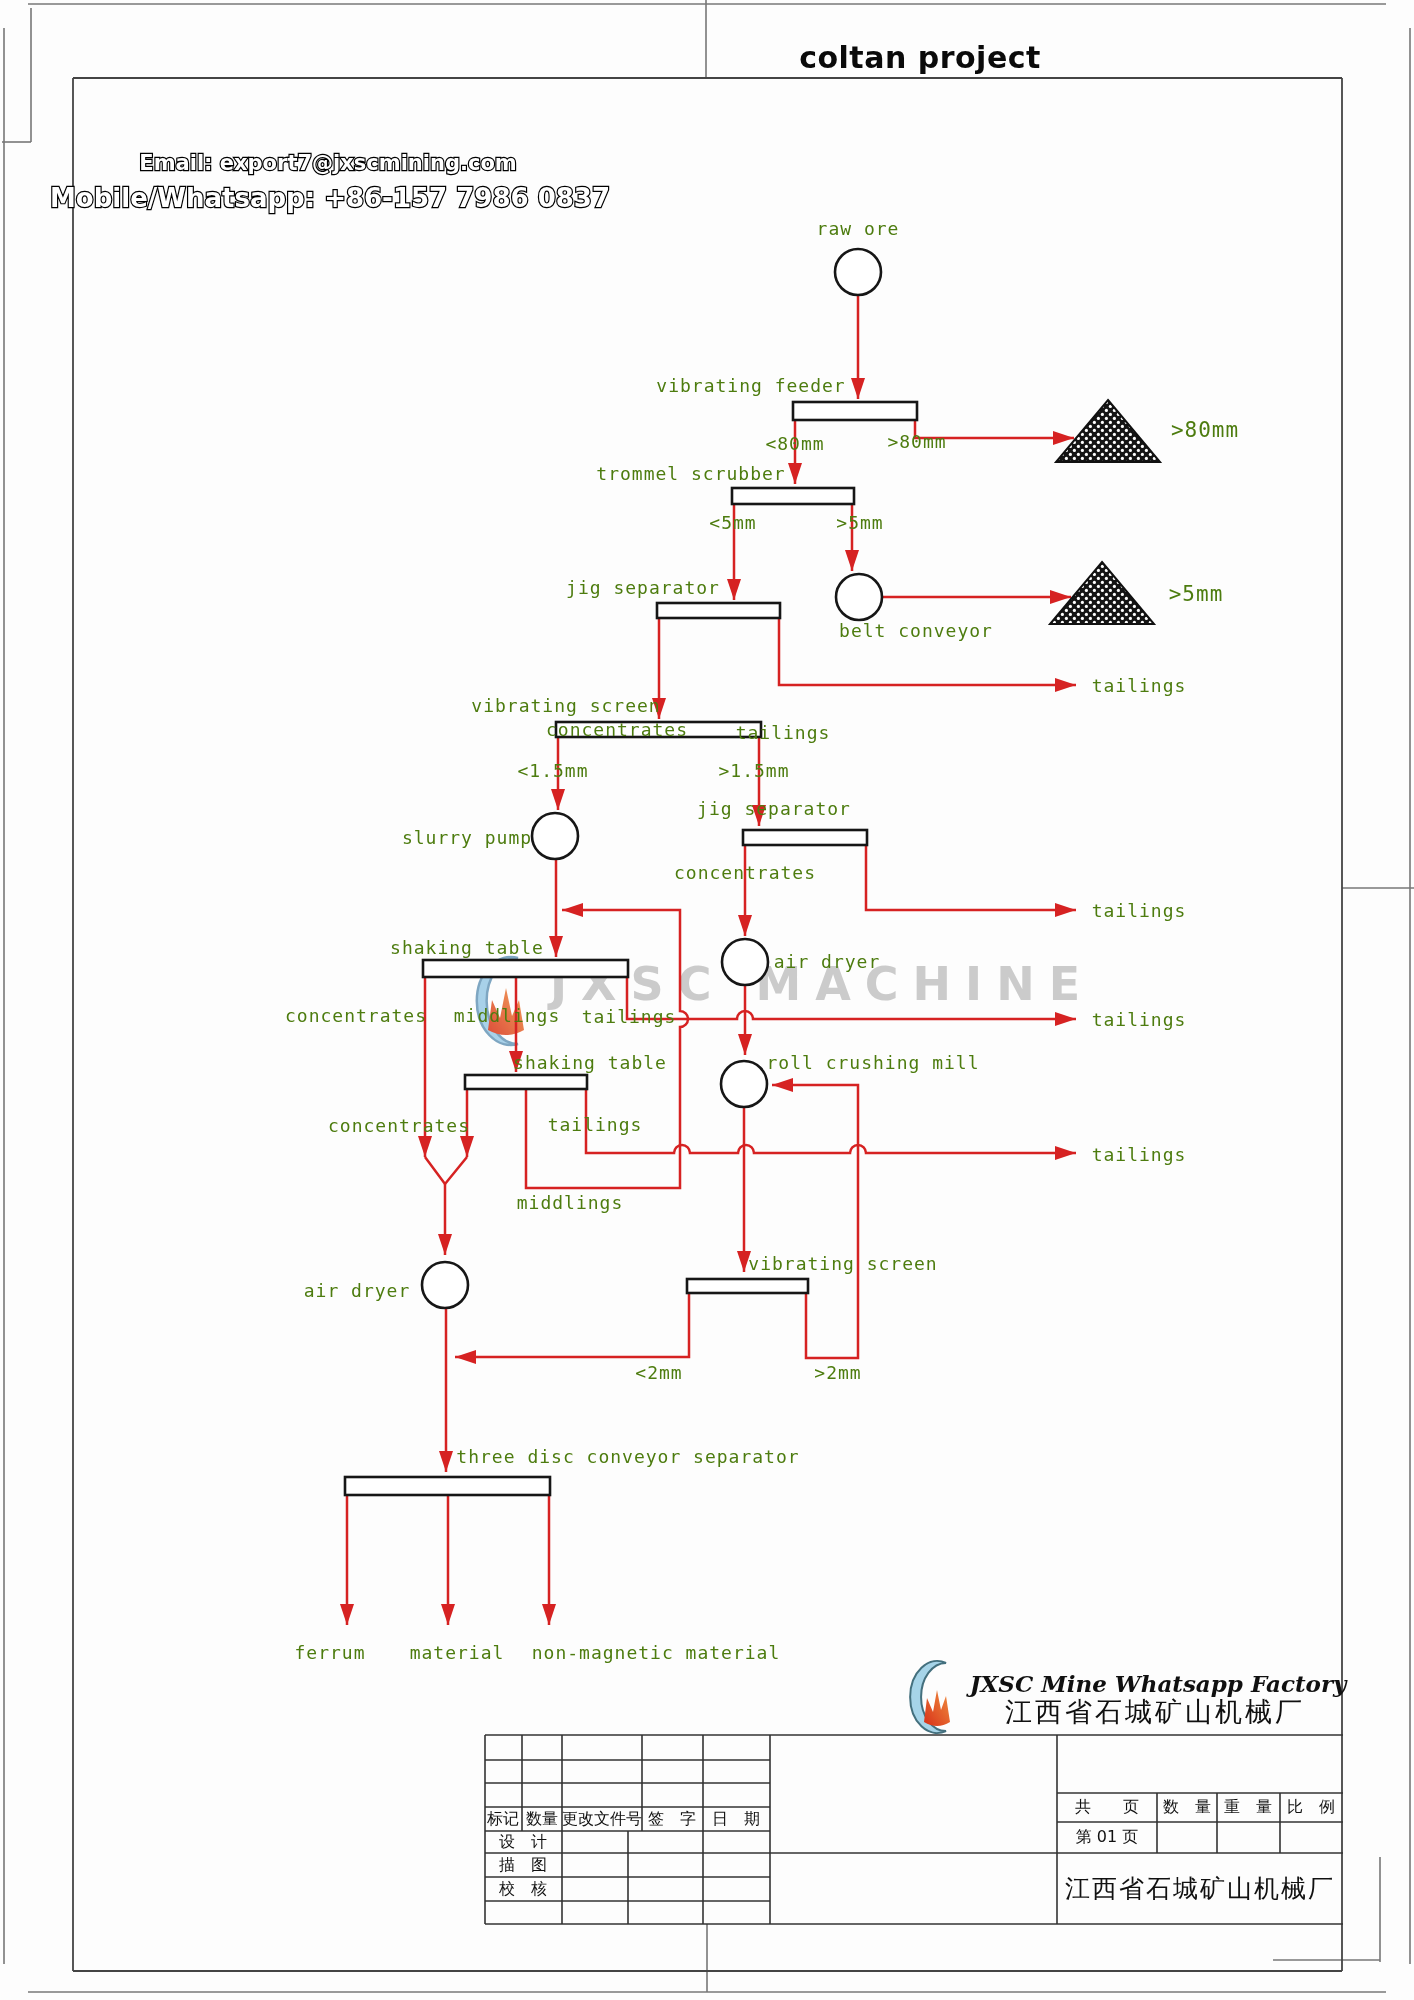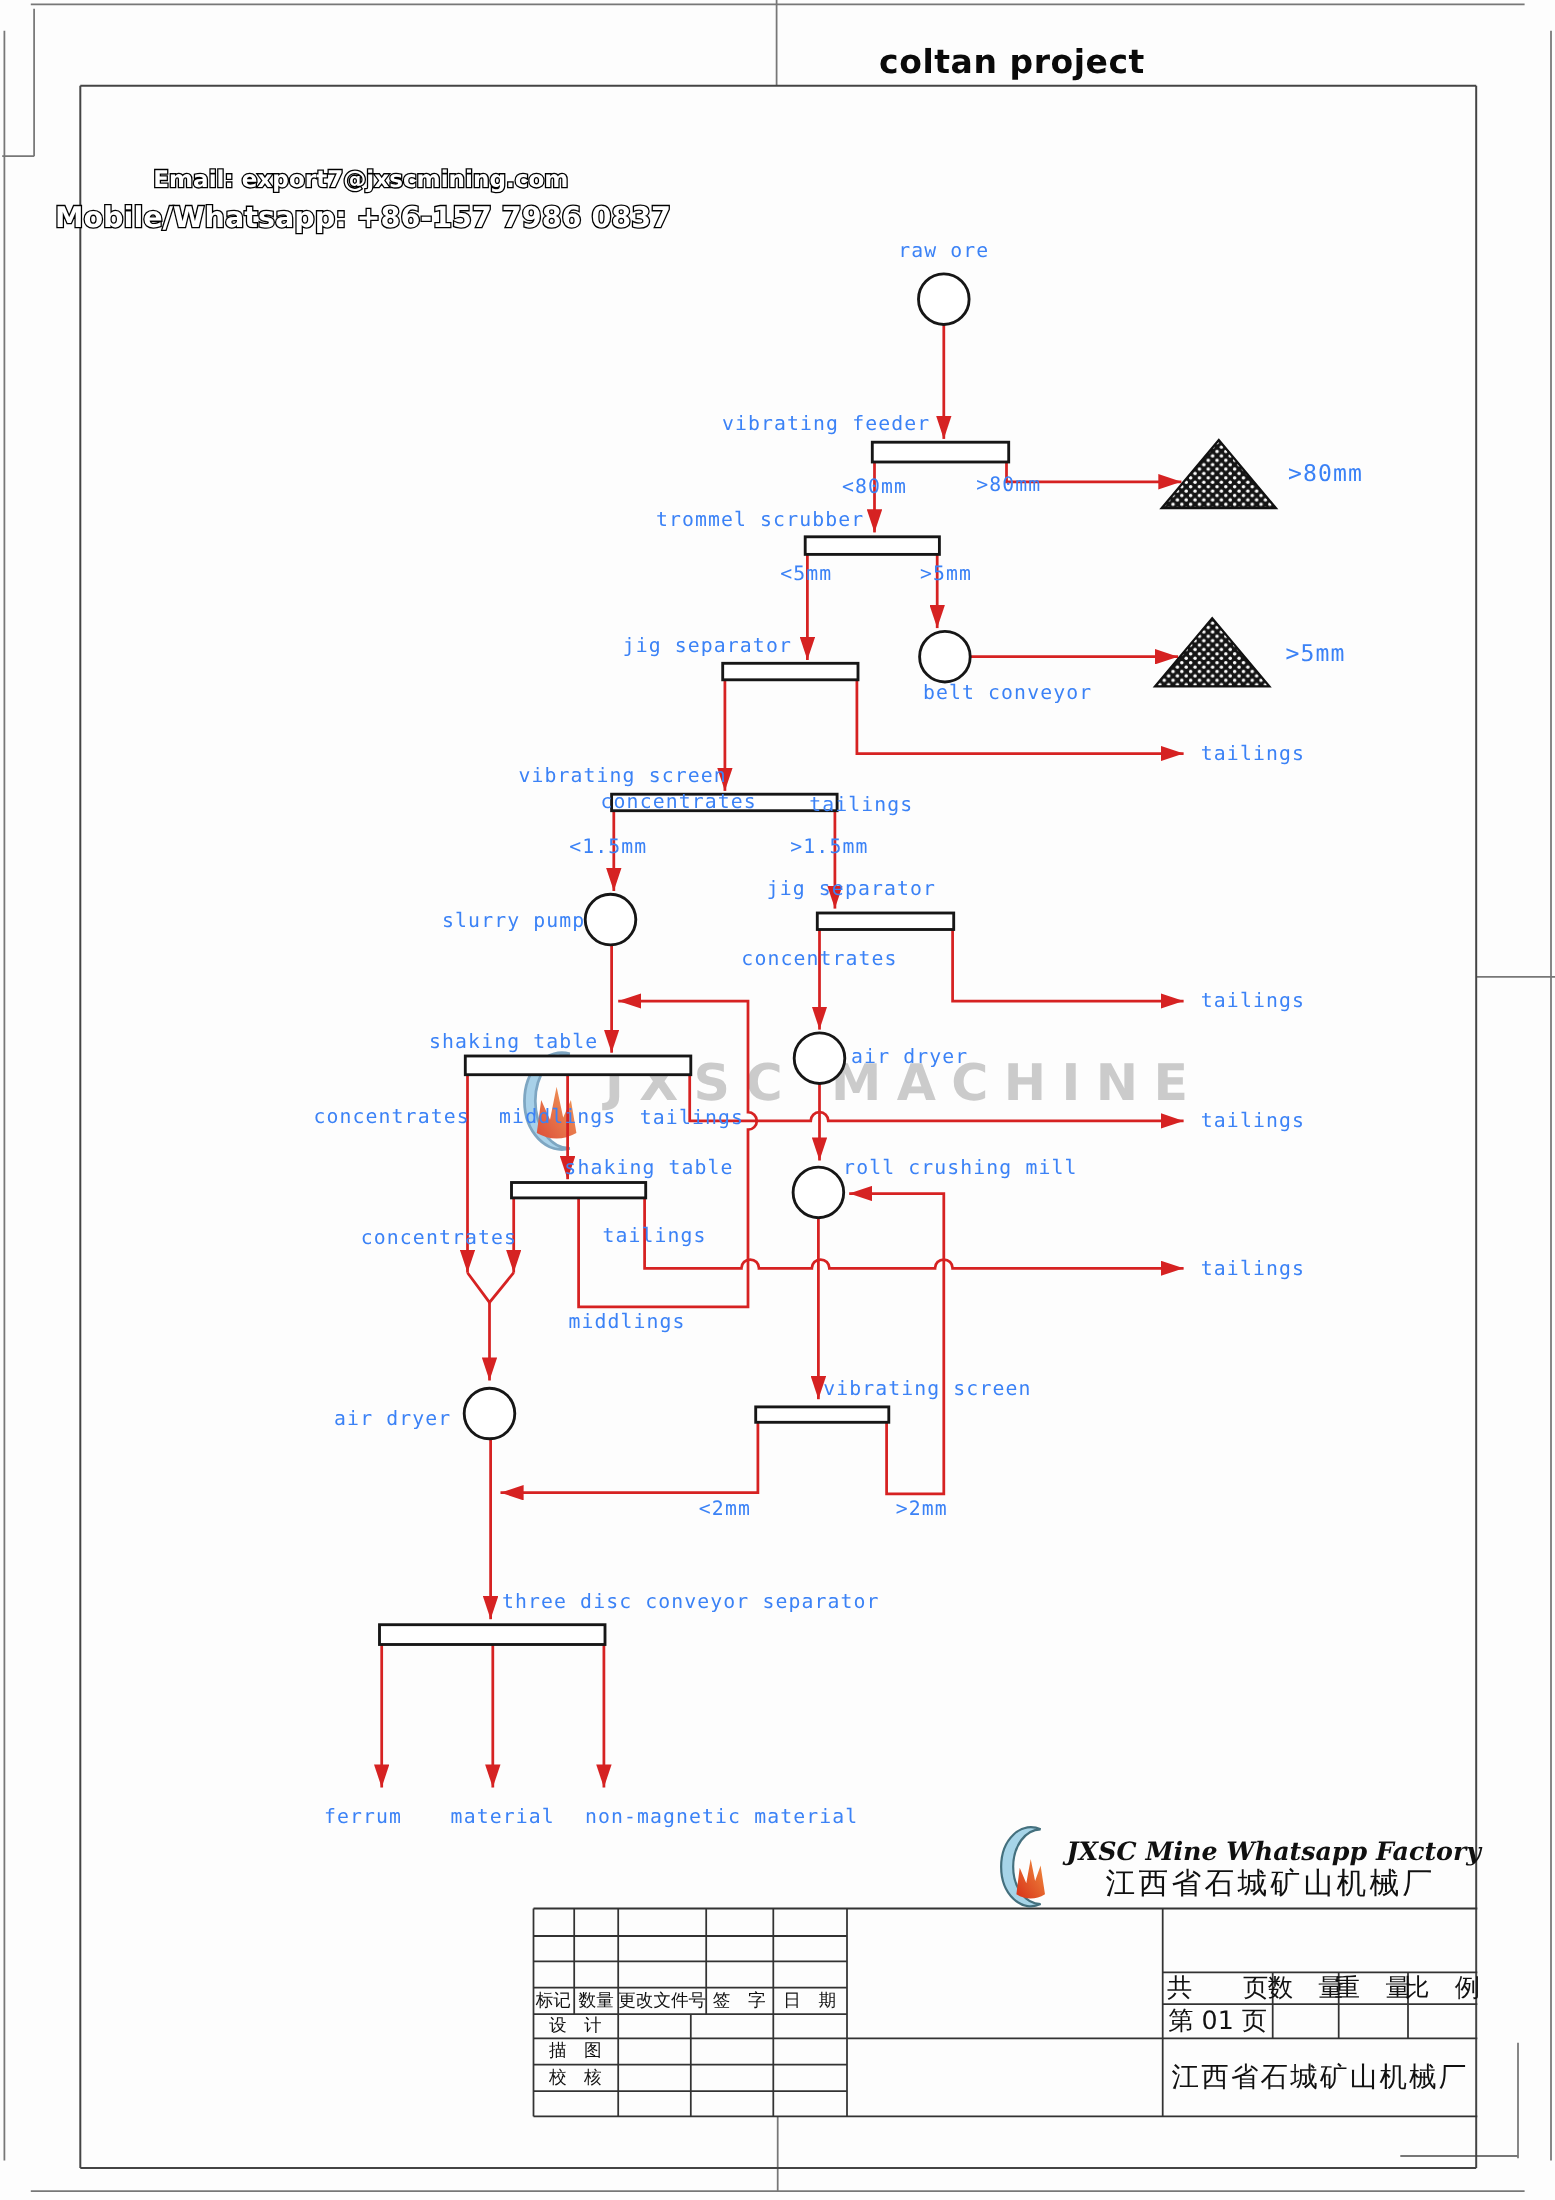--- a/index.html
+++ b/index.html
@@ -3,33 +3,33 @@
 <meta charset="utf-8">
 <style>
   html,body{margin:0;padding:0;background:#e8e8e8;}
   .sheet{position:relative;width:1414px;height:2000px;background:#fdfdfd;overflow:hidden;
          font-family:"DejaVu Sans Mono","Liberation Mono",monospace;}
   .sheet svg.diagram{position:absolute;left:0;top:0;}
   .wm-text{position:absolute;transform:translate(-50%,-50%);
            font-family:"DejaVu Sans","Liberation Sans",sans-serif;font-weight:bold;
            font-size:46px;letter-spacing:14px;color:rgba(188,188,188,0.78);white-space:nowrap;}
   .fl{position:absolute;transform:translate(-50%,-50%);font-size:18px;letter-spacing:1px;
-      color:#3b82f6;white-space:nowrap;z-index:3;}
+      color:#4d7c0f;white-space:nowrap;z-index:3;}
   .fl-lg{font-size:21px;}
   .title-part{position:absolute;transform:translate(-50%,-50%);z-index:3;
       font-family:"DejaVu Sans","Liberation Sans",sans-serif;font-weight:bold;
       font-size:30px;color:#0a0a0a;letter-spacing:.5px;white-space:nowrap;}
   .contact-line{position:absolute;transform:translate(-50%,-50%);z-index:3;
       font-family:"DejaVu Sans","Liberation Sans",sans-serif;font-weight:bold;color:#fff;
       -webkit-text-stroke:2.4px #000;paint-order:stroke fill;white-space:nowrap;}
   .c1{font-size:34px;}.c2{font-size:21px;}.c3{font-size:26px;}
   .tb{position:absolute;transform:translate(-50%,-50%);z-index:3;
       font-family:"DejaVu Sans","Liberation Sans",sans-serif;font-size:16px;color:#111;white-space:nowrap;}
   .tb-lg{font-size:25px;letter-spacing:2px;}
-  .tb-md{font-size:23px;}
+  .tb-md{font-size:16px;}
   .footer-en{position:absolute;transform:translate(-50%,-50%);z-index:3;
       font-family:"DejaVu Serif","Liberation Serif",serif;font-style:italic;font-weight:bold;
       font-size:23px;color:#101010;white-space:nowrap;}
   .footer-cn{position:absolute;transform:translate(-50%,-50%);z-index:3;
       font-family:"DejaVu Sans","Liberation Sans",sans-serif;font-size:27px;color:#101010;
       letter-spacing:3px;white-space:nowrap;}
 </style>
 </head>
 <body>
 

